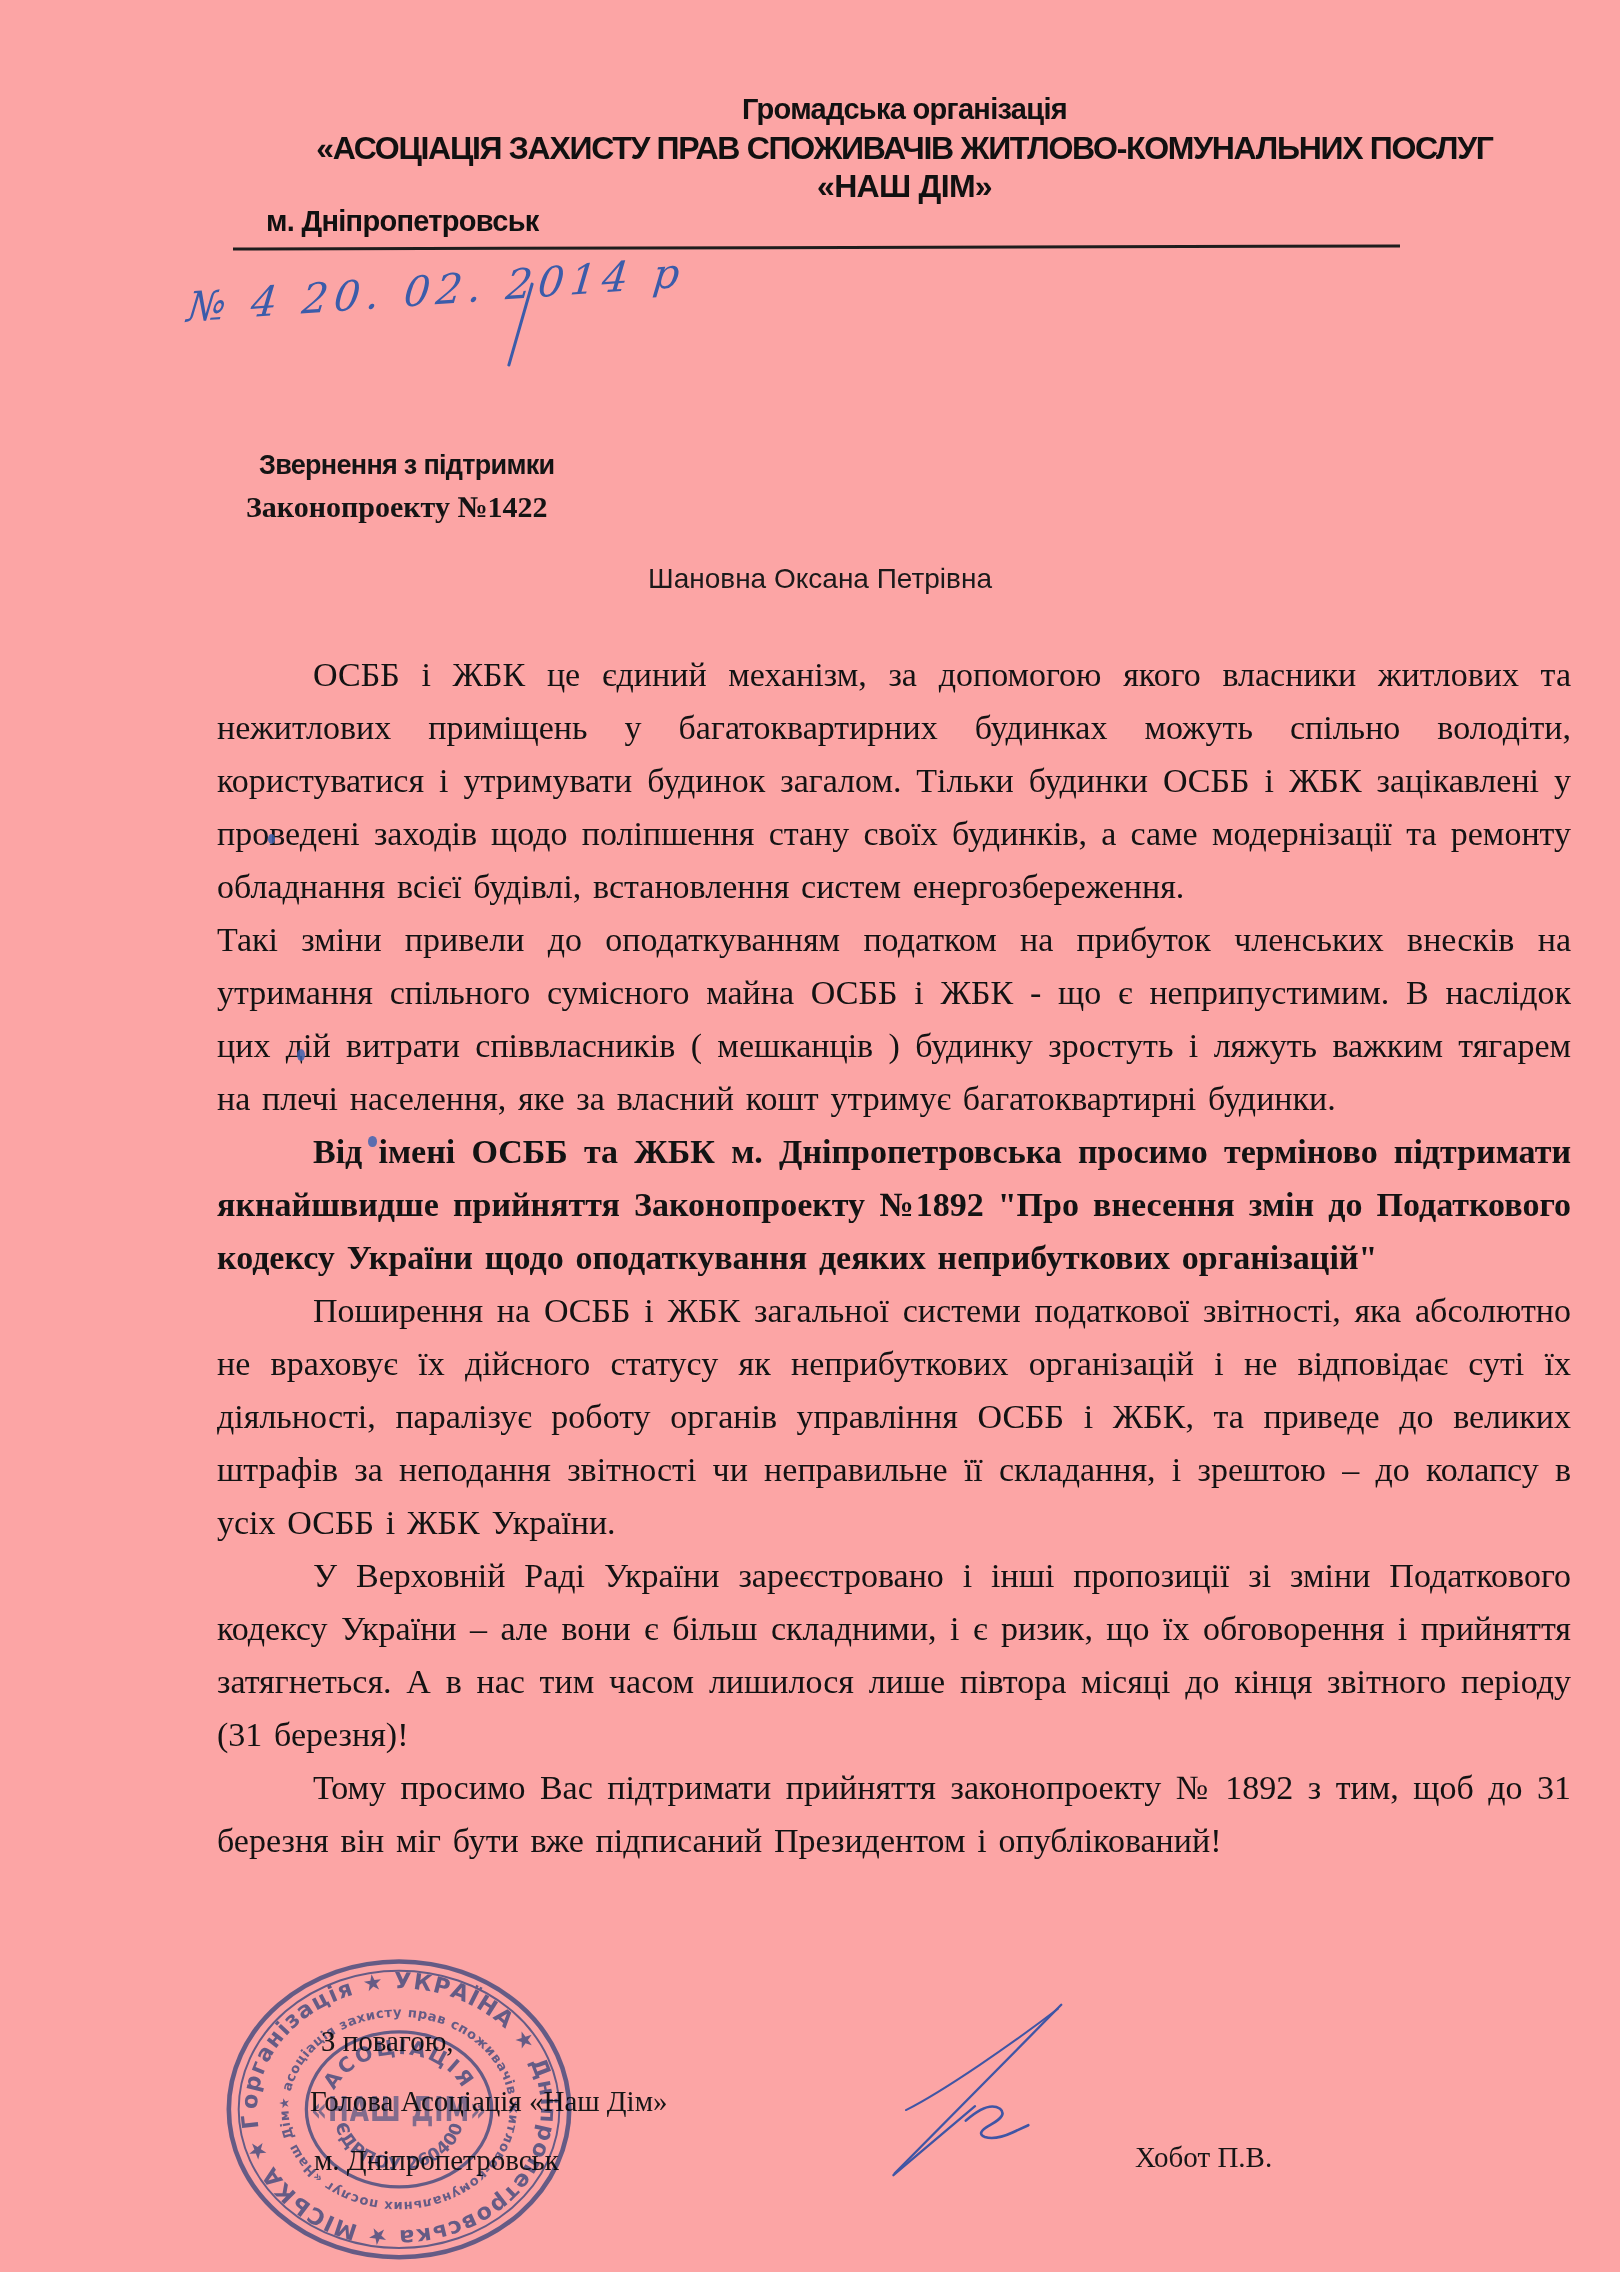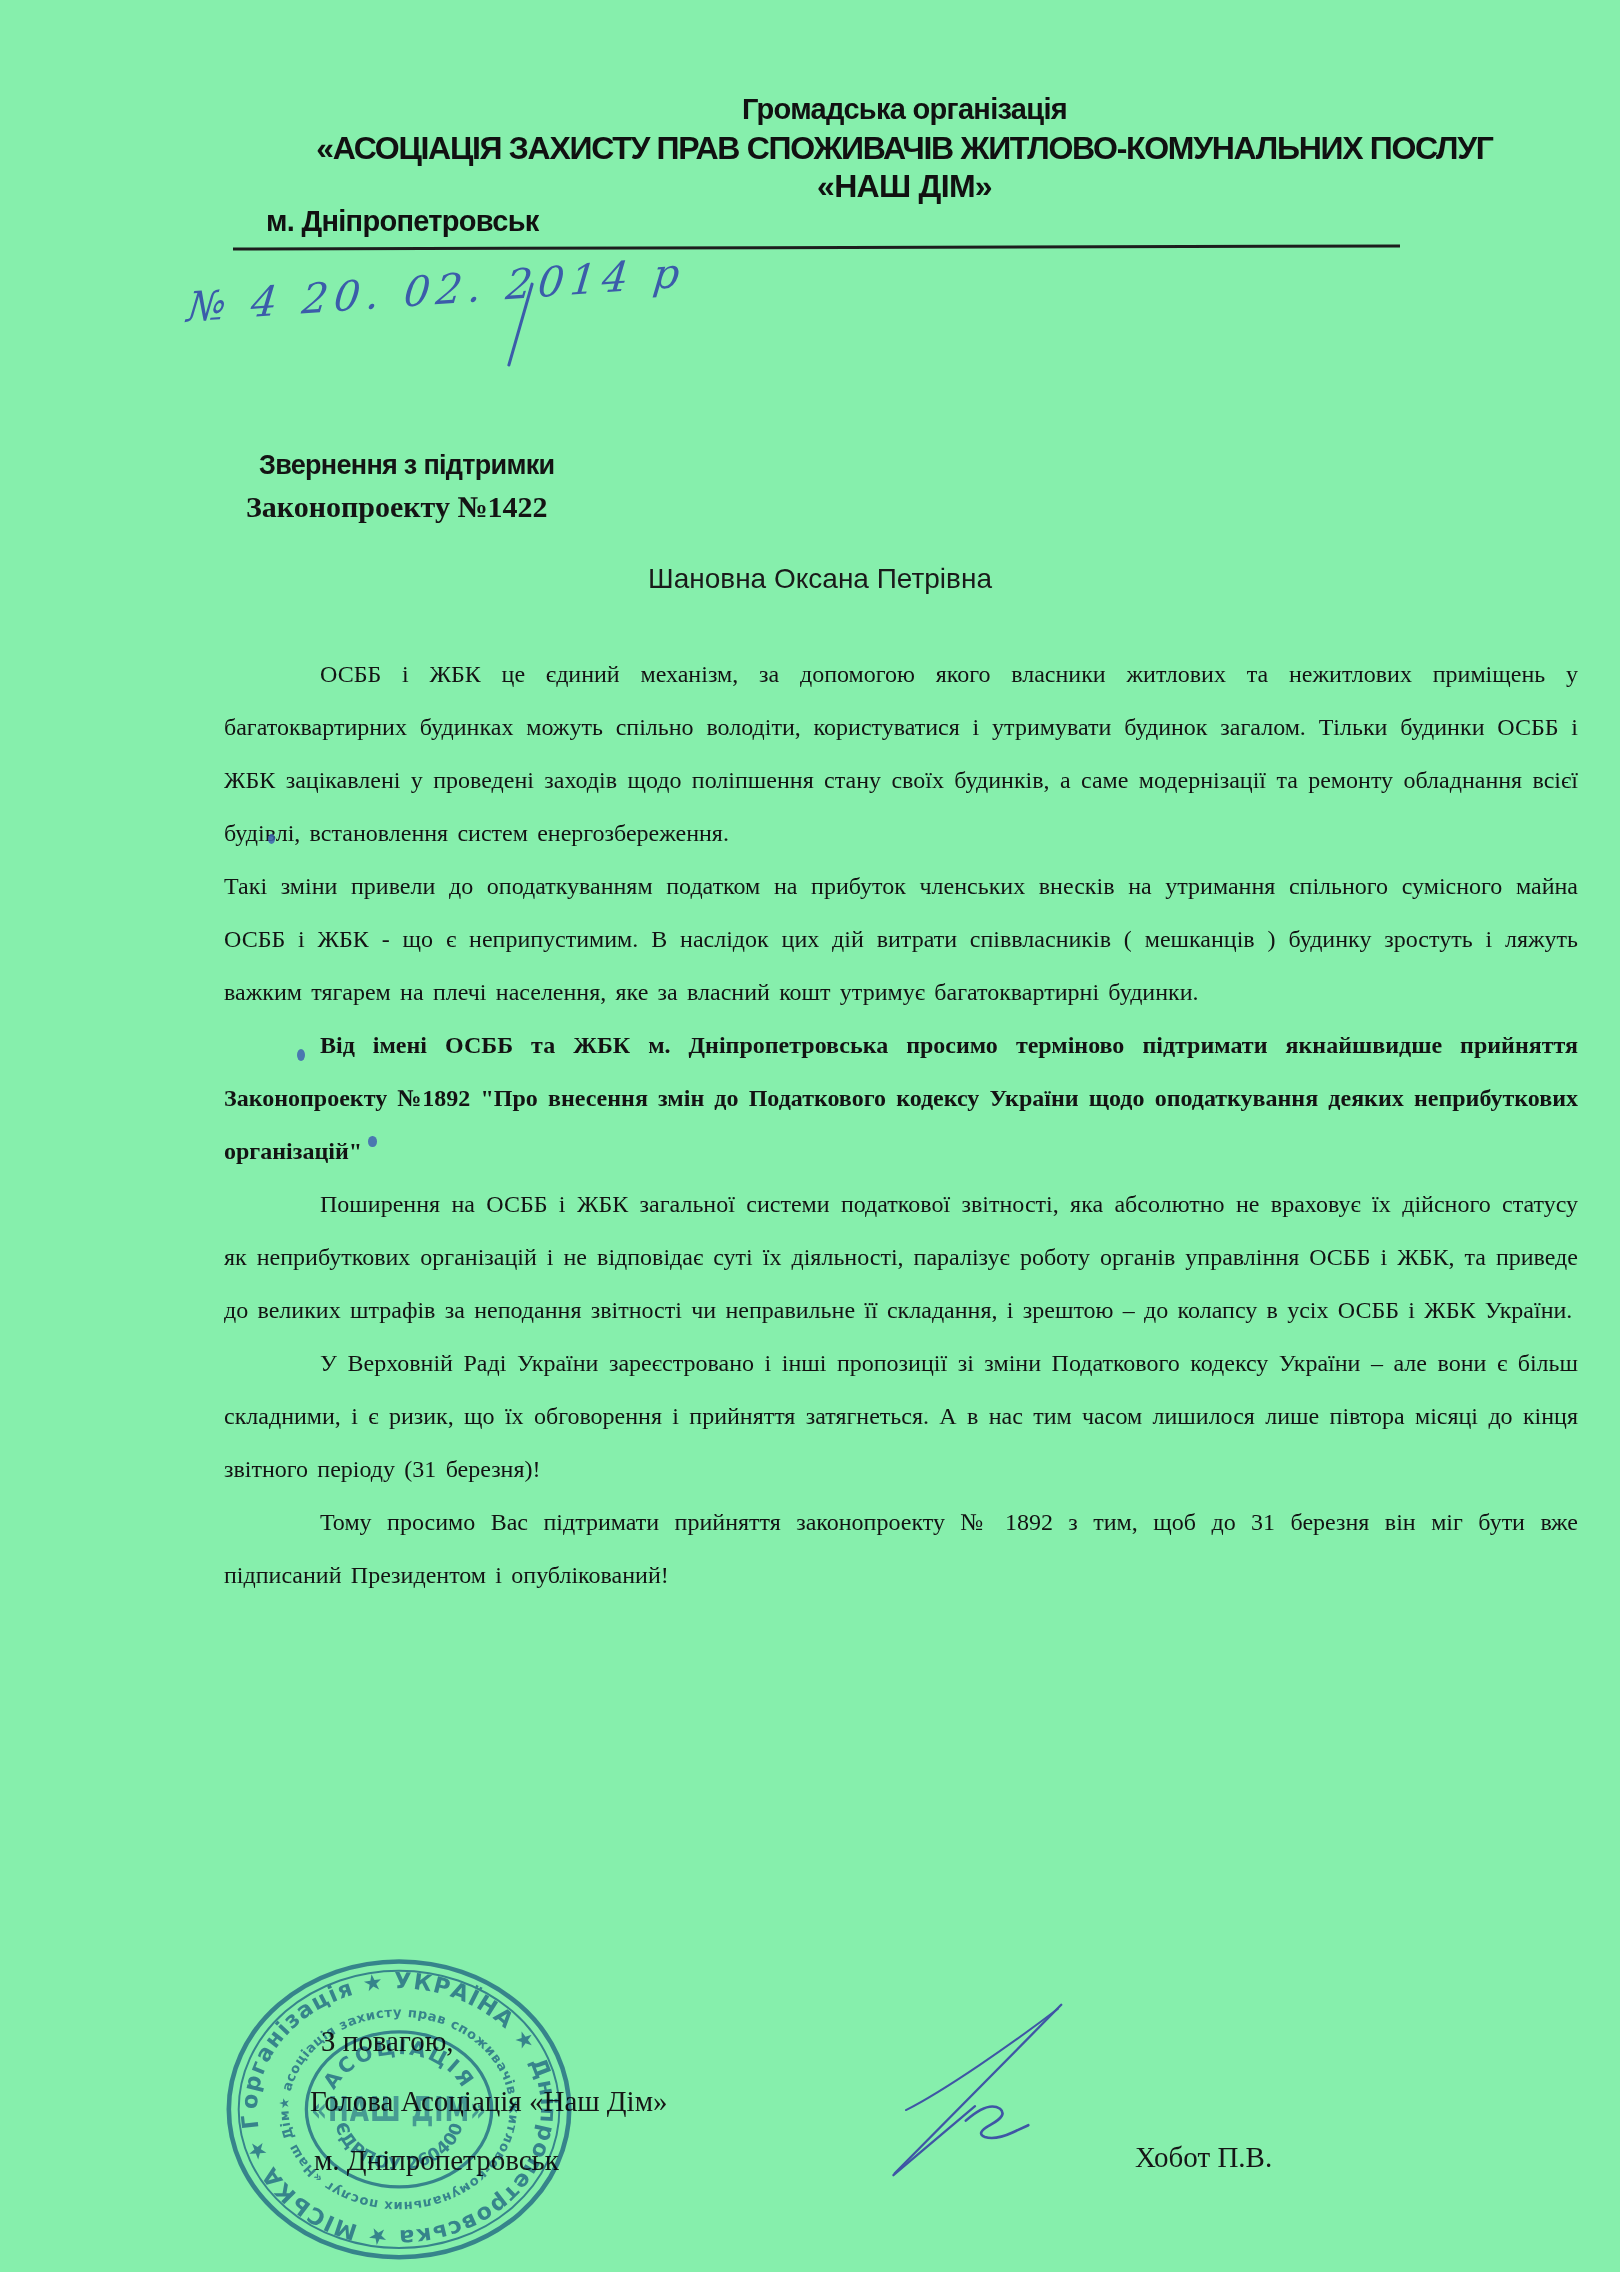--- a/index.html
+++ b/index.html
@@ -1,17 +1,17 @@
 <!DOCTYPE html>
 <html style="font-size:10.5px"><head>
 <meta charset="utf-8">
 <style>
   html,body{margin:0;padding:0;background:#e8e8e6;}
   .page{
-    position:relative;width:1620px;height:2273px;background:#86efac;
+    position:relative;width:1620px;height:2273px;background:#fca5a5;
     font-family:"Liberation Serif",serif;color:#161616;overflow:hidden;
   }
   
   .letterhead-center{position:absolute;left:191px;top:0;width:1427px;text-align:center;
     font-family:"Liberation Sans",sans-serif;font-weight:bold;color:#111;}
   .lh1{position:absolute;left:0;top:93px;width:100%;font-size:29px;letter-spacing:-0.7px;}
   .lh2{position:absolute;left:0;top:130px;width:100%;font-size:32px;letter-spacing:-1.3px;white-space:nowrap;}
   .lh3{position:absolute;left:0;top:168px;width:100%;font-size:32px;letter-spacing:-0.7px;}
   .lh-city{position:absolute;left:266px;top:205px;font-family:"Liberation Sans",sans-serif;
     font-weight:bold;font-size:29px;letter-spacing:-0.7px;color:#111;}
@@ -27,22 +27,22 @@
   .addressee{position:absolute;left:939px;top:308px;font-family:"Liberation Sans",sans-serif;
     font-weight:bold;font-size:26px;line-height:51px;letter-spacing:-0.3px;color:#141414;white-space:nowrap;}
   
   .subject{position:absolute;left:246px;top:450px;color:#141414;}
   .subject .s1{font-family:"Liberation Sans",sans-serif;font-weight:bold;font-size:27px;letter-spacing:-0.7px;margin-left:13px;}
   .subject .s2{font-family:"Liberation Serif",serif;font-weight:bold;font-size:30px;margin-top:8.5px;}
   
   .salutation{position:absolute;left:648px;top:563px;font-family:"Liberation Sans",sans-serif;
     font-size:28px;color:#1a1a1a;}
   
-  .body-text{position:absolute;left:224px;top:648px;width:1354px;
-    font-size:24px;line-height:53px;text-align:justify;word-spacing:3.3px;color:#131313;}
+  .body-text{position:absolute;left:217px;top:648px;width:1354px;
+    font-size:34px;line-height:53px;text-align:justify;word-spacing:3.3px;color:#131313;}
   .body-text p{margin:0;}
   .body-text p.ind{text-indent:96px;}
   .body-text p.b{font-weight:bold;}
   
   .close-regards{position:absolute;left:321px;top:2025px;font-size:29px;}
   .close-position{position:absolute;left:310px;top:2085px;font-size:29px;}
   .close-city{position:absolute;left:314px;top:2144px;font-size:29px;}
   .close-signer{position:absolute;left:1135px;top:2141px;font-size:29px;}
   
   .ink-dot{position:absolute;background:#3f63b0;border-radius:50%;opacity:.85;}

